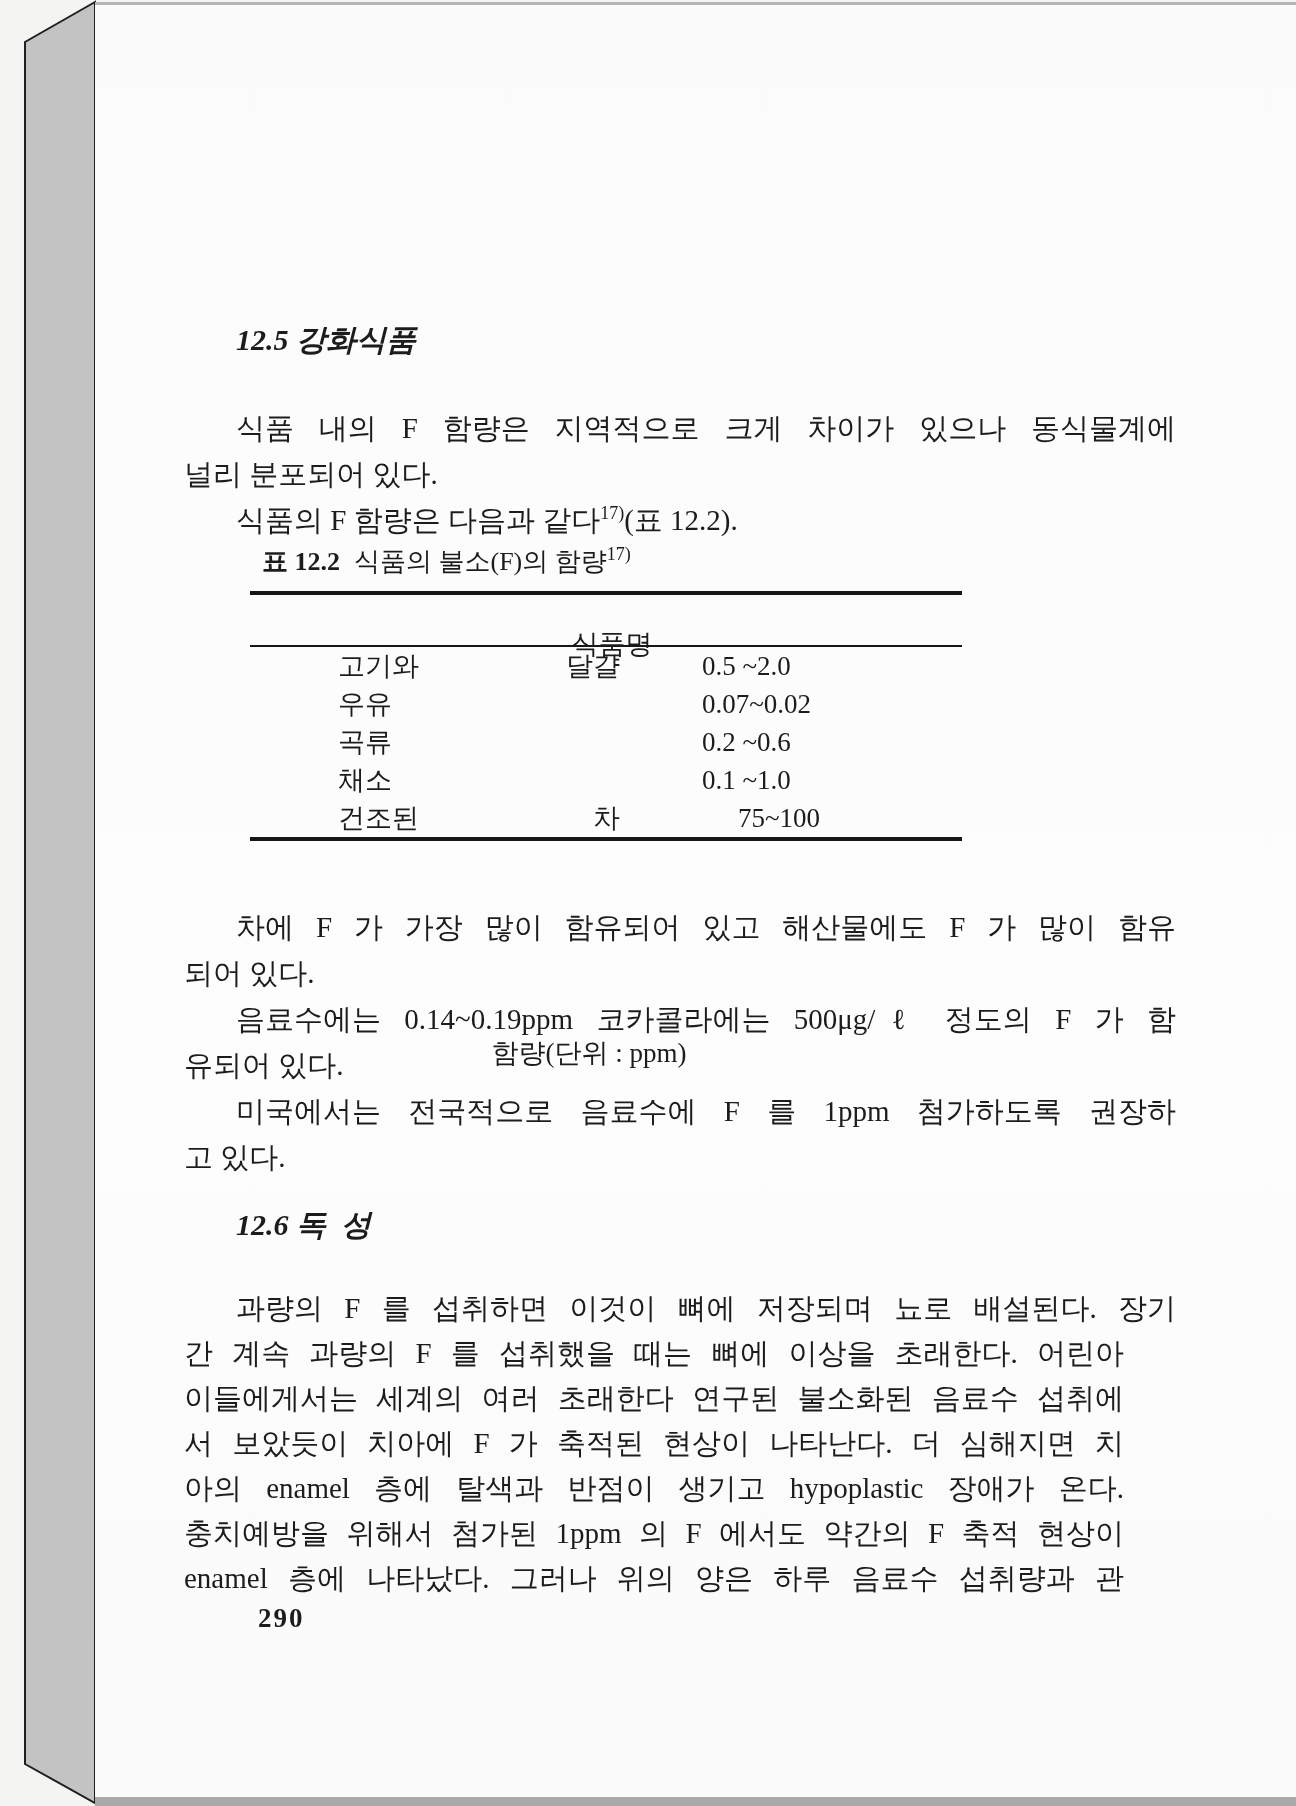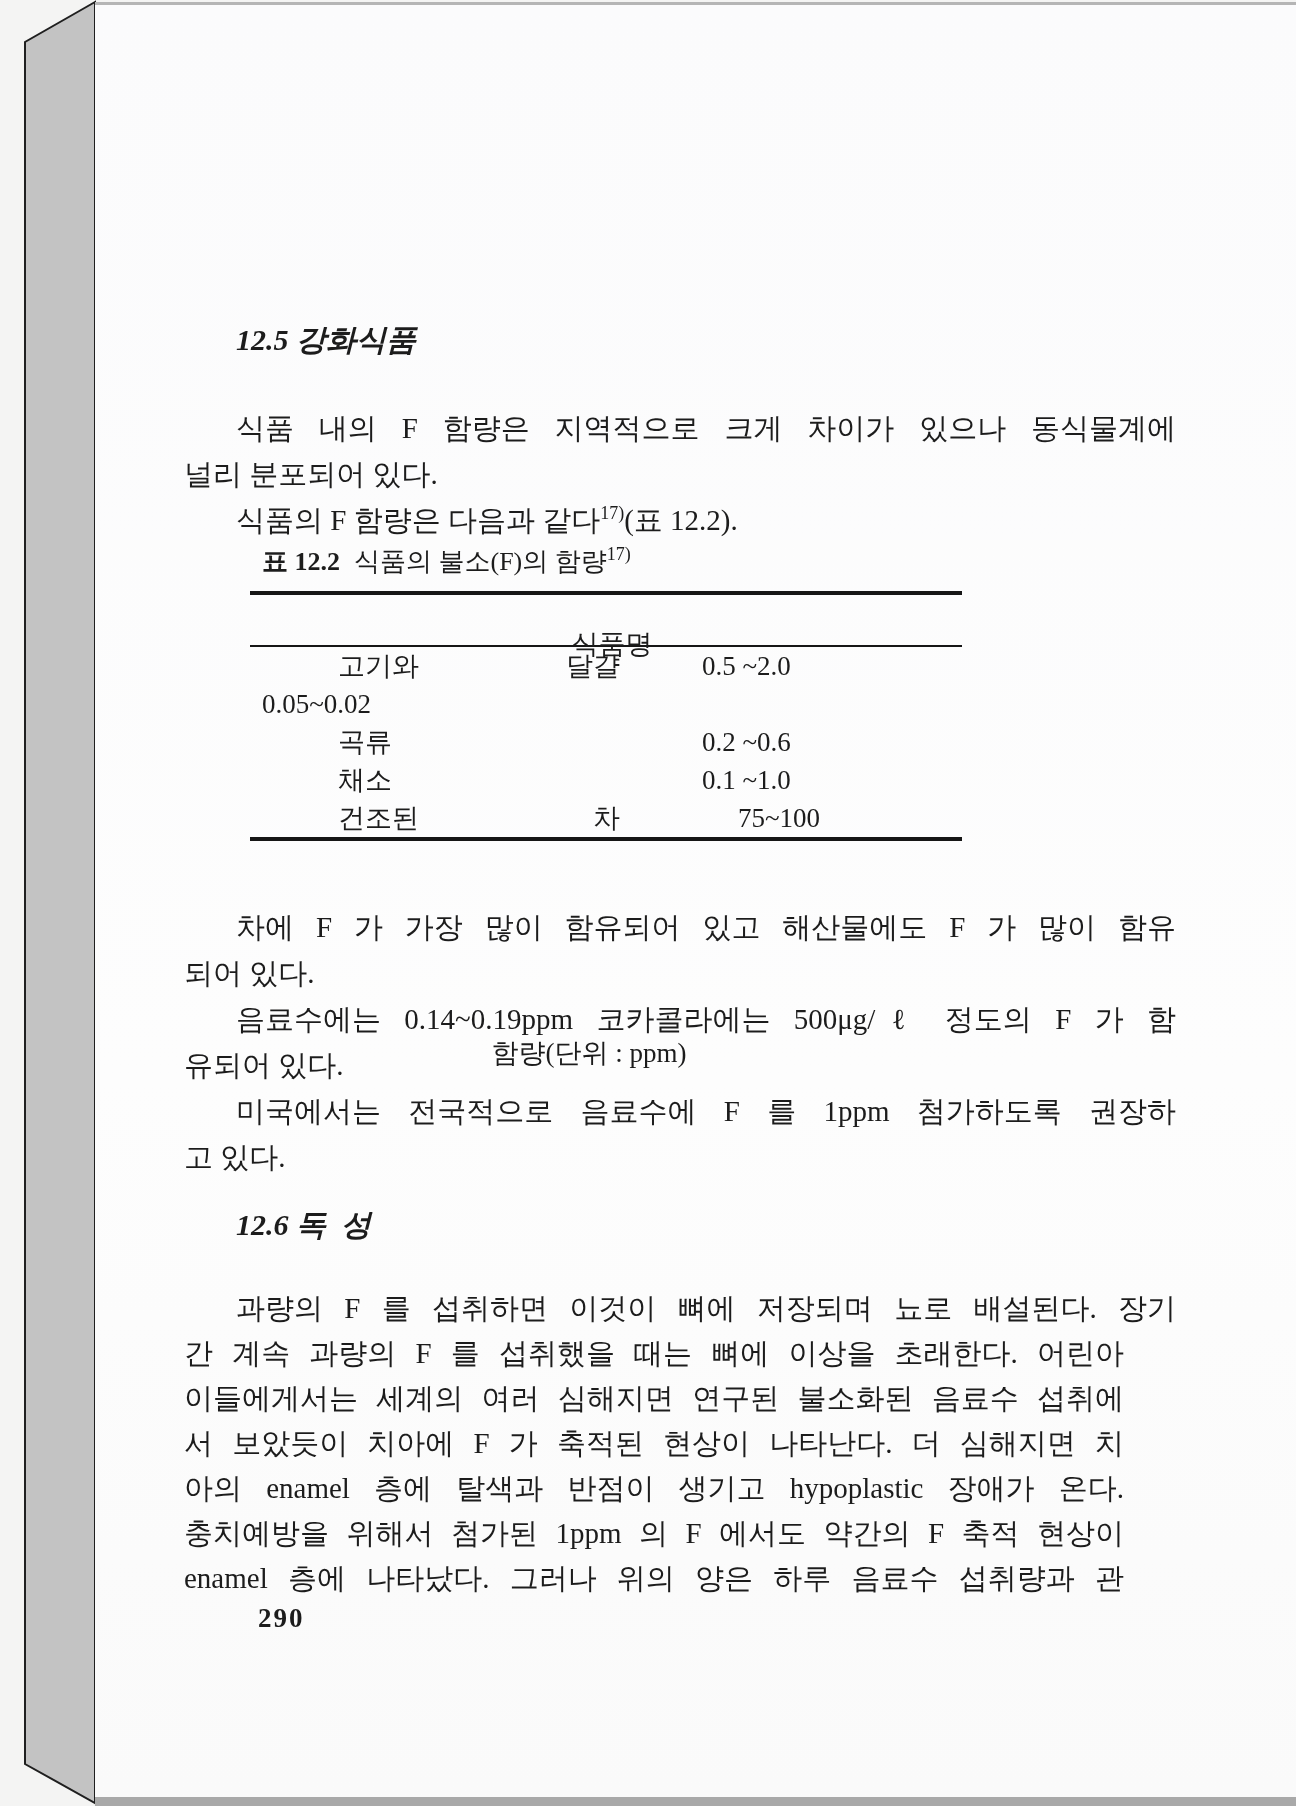--- a/index.html
+++ b/index.html
@@ -93,21 +93,22 @@
             <span class="spread spread-h">식품명</span>
           </div>
           <div class="cell amt">함량(단위 : ppm)</div>
         </div>
 
         <div class="trow body">
           <div class="cell name"><span class="spread">고기와 달걀</span></div>
           <div class="cell amt">0.5 ~2.0</div>
         </div>
         <div class="trow body">
-          <div class="cell amt">0.05~0.02</div>
+          <div class="cell name"><span class="spread">우유</span></div>
+          <div class="cell amt">0.07~0.02</div>
         </div>
         <div class="trow body">
           <div class="cell name"><span class="spread">곡류</span></div>
           <div class="cell amt">0.2 ~0.6</div>
         </div>
         <div class="trow body">
           <div class="cell name"><span class="spread">채소</span></div>
           <div class="cell amt">0.1 ~1.0</div>
         </div>
         <div class="trow body">
@@ -122,21 +123,21 @@
       <div class="blk ln fit ind" style="top:995px">음료수에는 0.14~0.19ppm 코카콜라에는 500μg/ℓ 정도의 F 가 함</div>
       <div class="blk ln" style="top:1041px">유되어 있다.</div>
 
       <div class="blk ln fit ind" style="top:1087px">미국에서는 전국적으로 음료수에 F 를 1ppm 첨가하도록 권장하</div>
       <div class="blk ln" style="top:1133px">고 있다.</div>
 
       <div class="blk h" style="top:1203px">12.6 독  성</div>
 
       <div class="blk ln fit ind" style="top:1284px">과량의 F 를 섭취하면 이것이 뼈에 저장되며 뇨로 배설된다. 장기</div>
       <div class="blk ln fit" style="top:1329px">간 계속 과량의 F 를 섭취했을 때는 뼈에 이상을 초래한다. 어린아</div>
-      <div class="blk ln fit" style="top:1374px">이들에게서는 세계의 여러 심해지면 연구된 불소화된 음료수 섭취에</div>
+      <div class="blk ln fit" style="top:1374px">이들에게서는 세계의 여러 초래한다 연구된 불소화된 음료수 섭취에</div>
       <div class="blk ln fit" style="top:1419px">서 보았듯이 치아에 F 가 축적된 현상이 나타난다. 더 심해지면 치</div>
       <div class="blk ln fit" style="top:1464px">아의 enamel 층에 탈색과 반점이 생기고 hypoplastic 장애가 온다.</div>
       <div class="blk ln fit" style="top:1509px">충치예방을 위해서 첨가된 1ppm 의 F 에서도 약간의 F 축적 현상이</div>
       <div class="blk ln fit" style="top:1554px">enamel 층에 나타났다. 그러나 위의 양은 하루 음료수 섭취량과 관</div>
 
       <div class="pagenum" style="top:1598px">290</div>
 
     </div>
   </div>
 </div>

